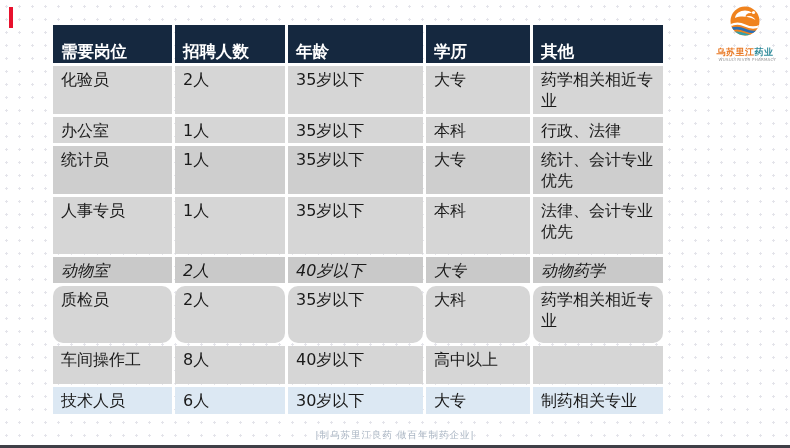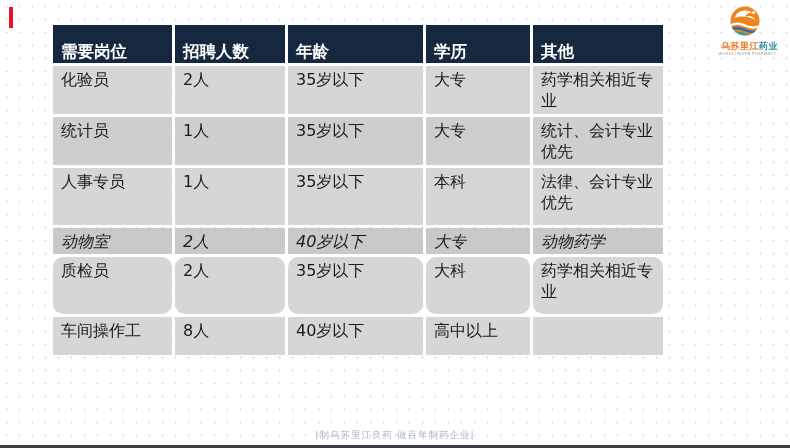--- a/index.html
+++ b/index.html
@@ -59,26 +59,25 @@
   tr.r8 td { height: 27px; background: #dce8f3; }
   
   .logo {
     position: absolute; top: 5px; right: 12px;
     width: 66px;
     text-align: center;
     line-height: 1;
   }
   .logo svg { display: block; margin: 0 auto; }
   .logo-name {
-    margin-top: 3px;
+    margin-top: 9px;
     font-size: 9px;
     font-weight: bold;
     letter-spacing: 0.5px;
     white-space: nowrap;
-    text-align: right;
   }
   .ln-orange { color: #e87722; }
   .ln-blue   { color: #2e8b9a; }
   .logo-sub {
     margin-top: 1px;
     font-size: 5px;
     color: #9a9a9a;
     letter-spacing: 0.3px;
     white-space: nowrap;
     transform: scale(0.8);
@@ -143,20 +142,27 @@
       </tr>
     </thead>
     <tbody>
       <tr class="r1">
         <td>化验员</td>
         <td>2人</td>
         <td>35岁以下</td>
         <td>大专</td>
         <td>药学相关相近专业</td>
       </tr>
+      <tr class="r2">
+        <td>办公室</td>
+        <td>1人</td>
+        <td>35岁以下</td>
+        <td>本科</td>
+        <td>行政、法律</td>
+      </tr>
       <tr class="r3">
         <td>统计员</td>
         <td>1人</td>
         <td>35岁以下</td>
         <td>大专</td>
         <td>统计、会计专业优先</td>
       </tr>
       <tr class="r4">
         <td>人事专员</td>
         <td>1人</td>
@@ -178,19 +184,26 @@
         <td>大科</td>
         <td>药学相关相近专业</td>
       </tr>
       <tr class="r7">
         <td>车间操作工</td>
         <td>8人</td>
         <td>40岁以下</td>
         <td>高中以上</td>
         <td></td>
       </tr>
+      <tr class="r8">
+        <td>技术人员</td>
+        <td>6人</td>
+        <td>30岁以下</td>
+        <td>大专</td>
+        <td>制药相关专业</td>
+      </tr>
     </tbody>
   </table>
 
   <div class="slogan">|制乌苏里江良药 做百年制药企业|</div>
   <div class="bottom-bar"></div>
 
 </div>
 
 </body></html>

